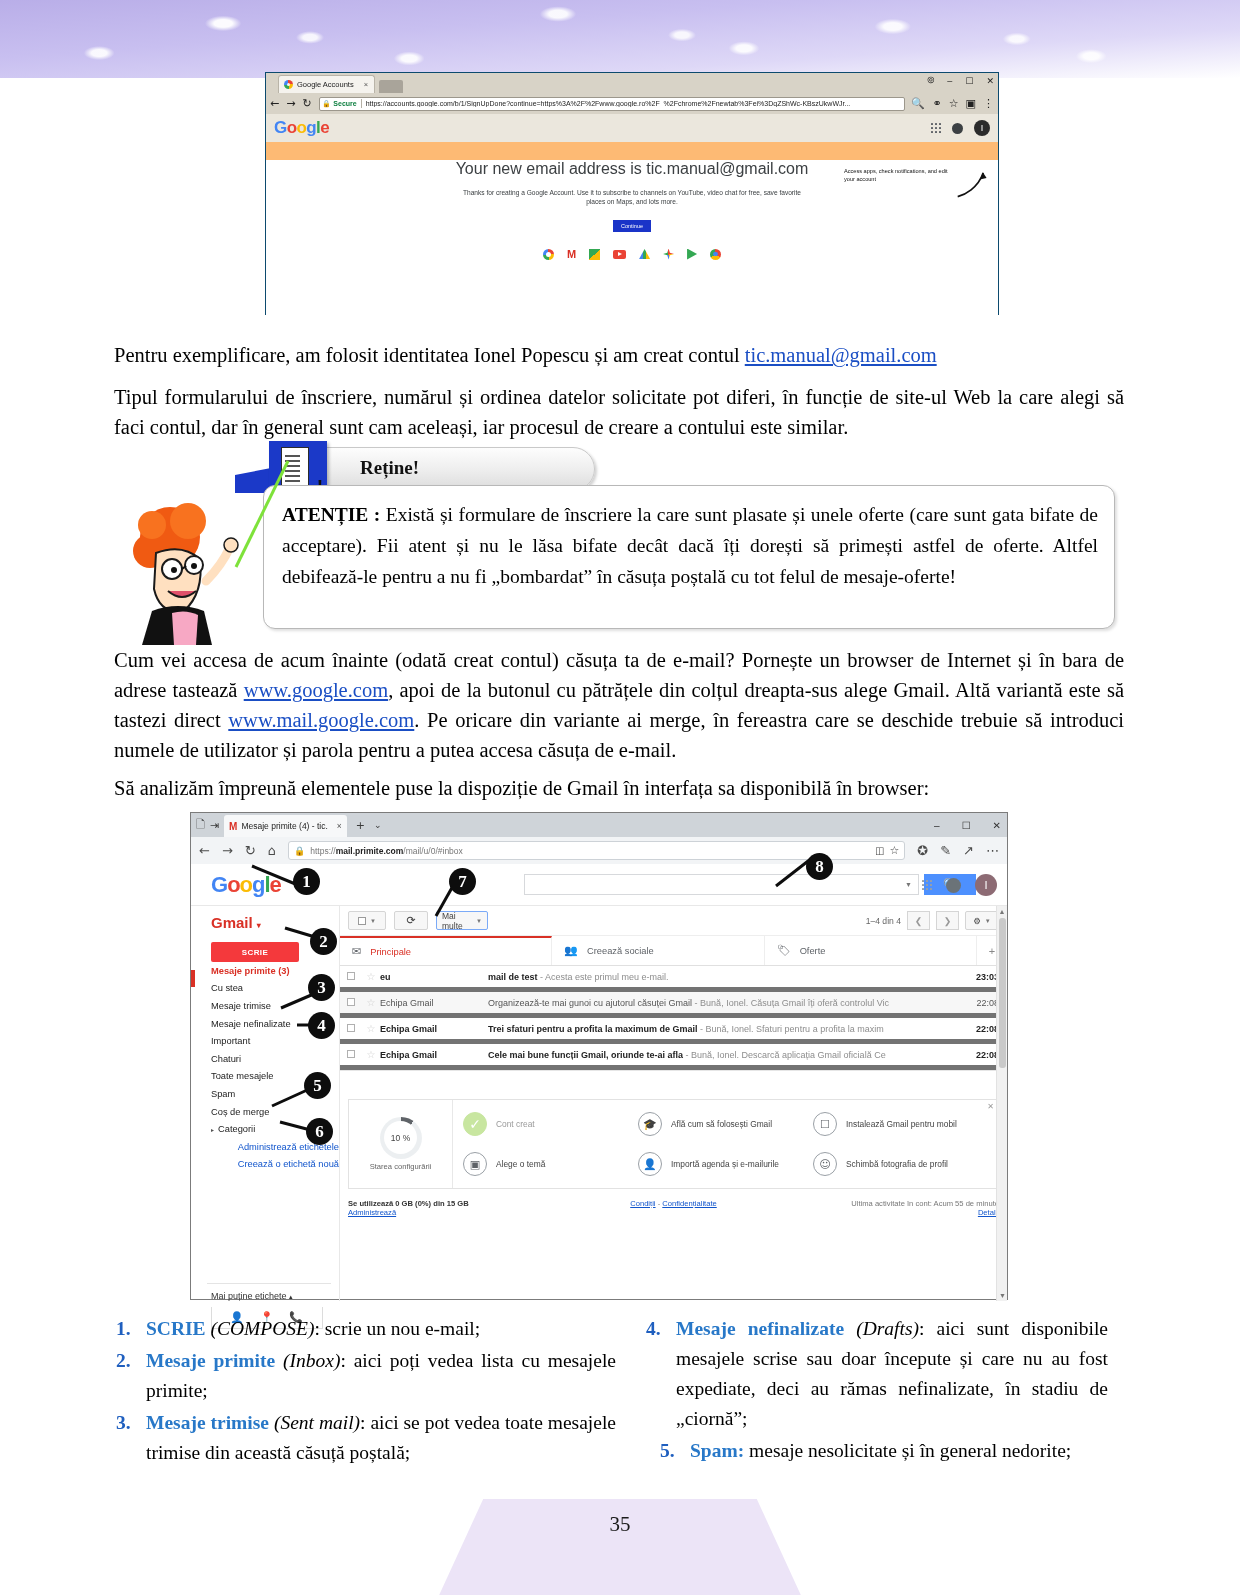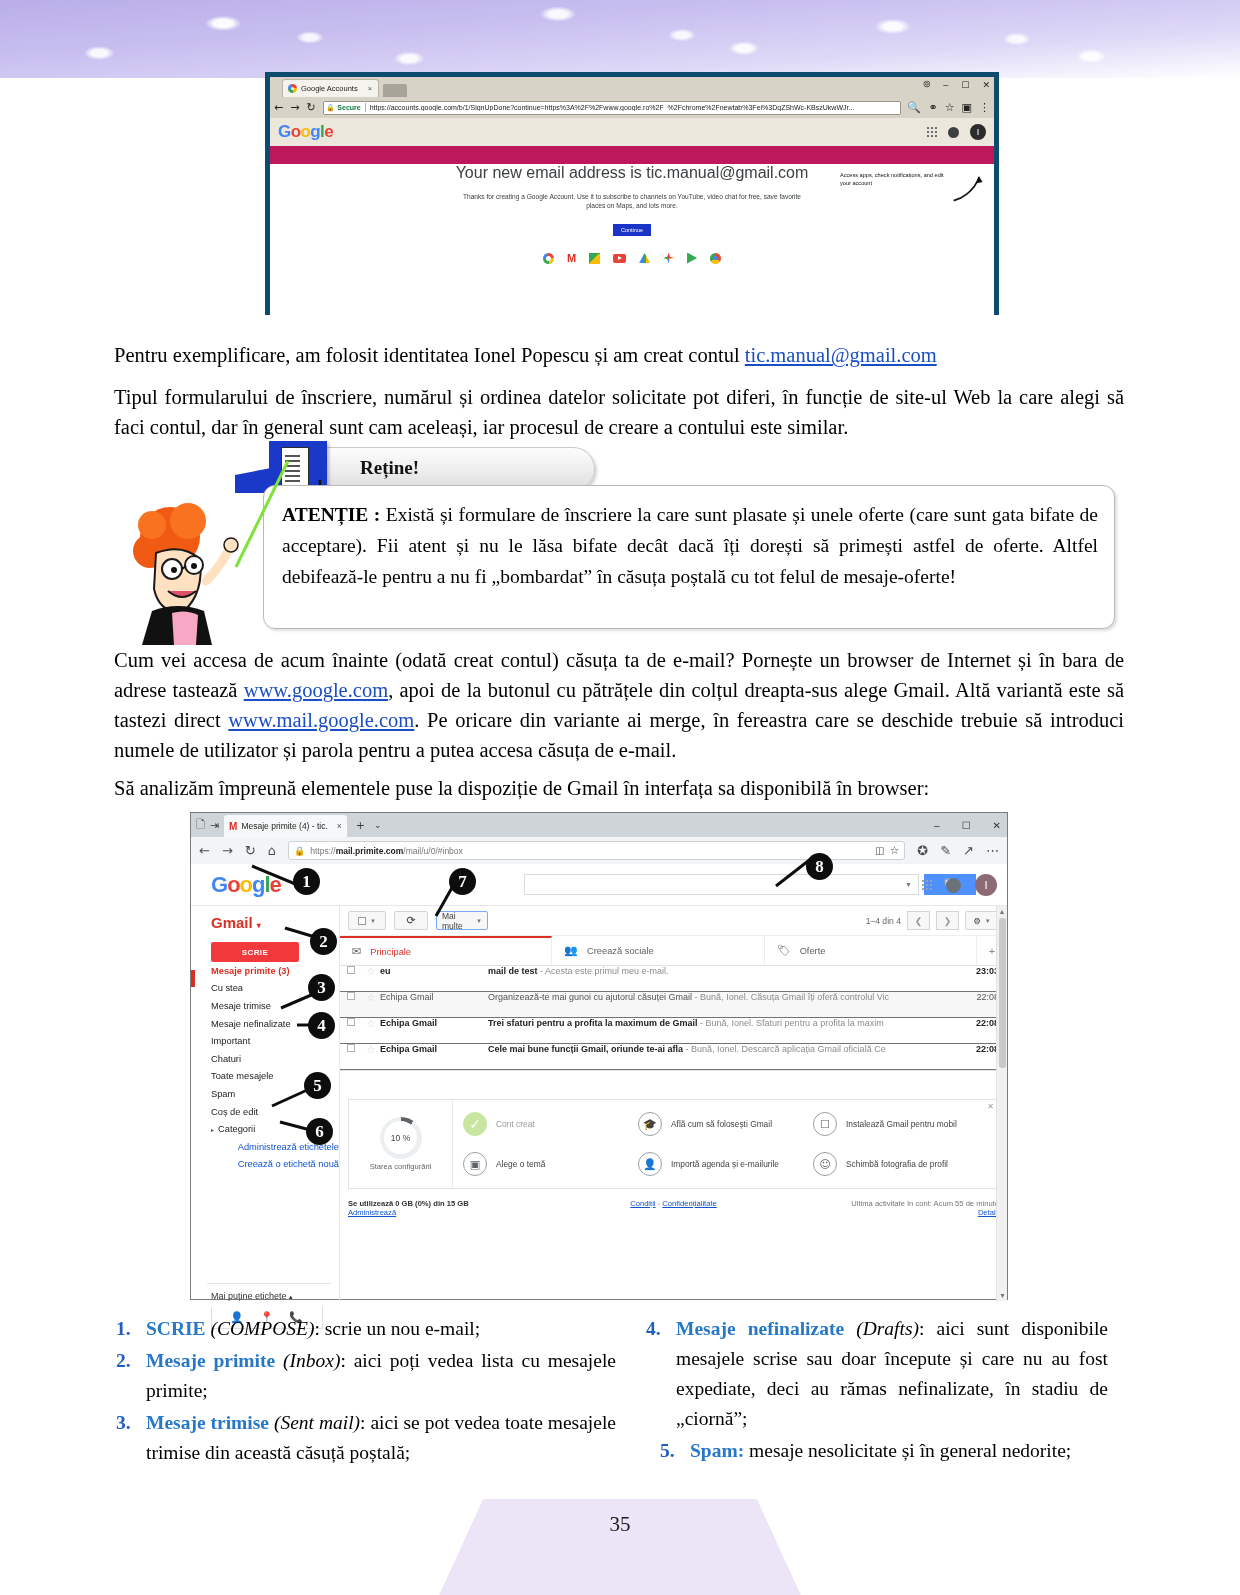--- a/index.html
+++ b/index.html
@@ -49,21 +49,21 @@
     position: absolute;
     font-family: "Liberation Serif", serif;
     font-size: 20.5px; line-height: 30px; color: #000;
     text-align: justify;
   }
   .prose .lnk { color: #1a4ec4; text-decoration: underline; }
 
   
   #shot1 {
     position: absolute; left: 265px; top: 72px; width: 734px; height: 243px;
-    border: 5px solid #0c4a6e; background: #be185d;
+    border: 1px solid #0c4a6e; background: #fdba74;
   }
   .win-tabbar {
     height: 20px; background: #d8d3c7; display: flex; align-items: flex-end;
     position: relative; padding-left: 12px;
   }
   .tab-active {
     height: 18px; background: #f5f3ee; border:1px solid #b9b4a8; border-bottom:none;
     display:flex; align-items:center; gap:4px; padding: 0 6px 0 5px;
     font-family:"Liberation Sans", sans-serif; font-size:7.5px; color:#222;
     border-radius: 3px 3px 0 0; max-width: 118px;
@@ -237,21 +237,21 @@
   .gm-tabs{height:30px;display:flex;border-bottom:1px solid #e0e0e0;}
   .gt{flex:1;display:flex;align-items:center;gap:9px;padding-left:12px;
     font-family:"Liberation Sans",sans-serif;font-size:9.3px;color:#5f6368;
     border-right:1px solid #eee;position:relative;}
   .gt.sel{color:#d93025;border-top:2px solid #d93025;}
   .gt-plus{width:30px;display:flex;align-items:center;justify-content:center;
     font-family:"Liberation Sans",sans-serif;font-size:11px;color:#888;}
   .gt-ico{font-family:"DejaVu Sans",sans-serif;font-size:11px;color:#5f6368;}
 
   .maillist{border-bottom:1px solid #e6e6e6;}
-  .mrow{height:26px;display:flex;border-bottom:1px solid #737373;
+  .mrow{height:26px;display:flex;align-items:center;border-bottom:5px solid #737373;
     font-family:"Liberation Sans",sans-serif;font-size:9px;color:#555;}
   .mrow.unread{background:#fff;}
   .mrow.read{background:#f7f7f7;}
   .m-chk{width:22px;text-align:center;}
   .m-chk .sq{display:inline-block;width:8px;height:8px;border:1px solid #b0b0b0;background:#fff;}
   .m-star{width:18px;text-align:center;color:#cfcfcf;font-size:10px;}
   .m-from{width:108px;overflow:hidden;white-space:nowrap;}
   .m-from.b{font-weight:bold;color:#222;}
   .m-subj{flex:1;overflow:hidden;white-space:nowrap;padding-right:6px;}
   .m-subj b{color:#222;}
@@ -523,21 +523,21 @@
       <div class="btn-scrie">SCRIE</div>
       <div class="side-mark"></div>
       <div class="lbl active">Mesaje primite (3)</div>
       <div class="lbl">Cu stea</div>
       <div class="lbl">Mesaje trimise</div>
       <div class="lbl">Mesaje nefinalizate</div>
       <div class="lbl">Important</div>
       <div class="lbl">Chaturi</div>
       <div class="lbl">Toate mesajele</div>
       <div class="lbl">Spam</div>
-      <div class="lbl">Coș de edit</div>
+      <div class="lbl">Coș de merge</div>
       <div class="lbl"><span class="tri">▸</span><span>Categorii</span></div>
       <div class="lbl blue">Administrează etichetele</div>
       <div class="lbl blue">Creează o etichetă nouă</div>
       <div style="height:100px"></div>
       <div class="side-div"></div>
       <div class="lesslbl"><span>Mai puține etichete</span> <span style="font-size:7px">▴</span></div>
       <div class="chatbar">
         <span>👤</span>
         <span>📍</span>
         <span>📞</span>

